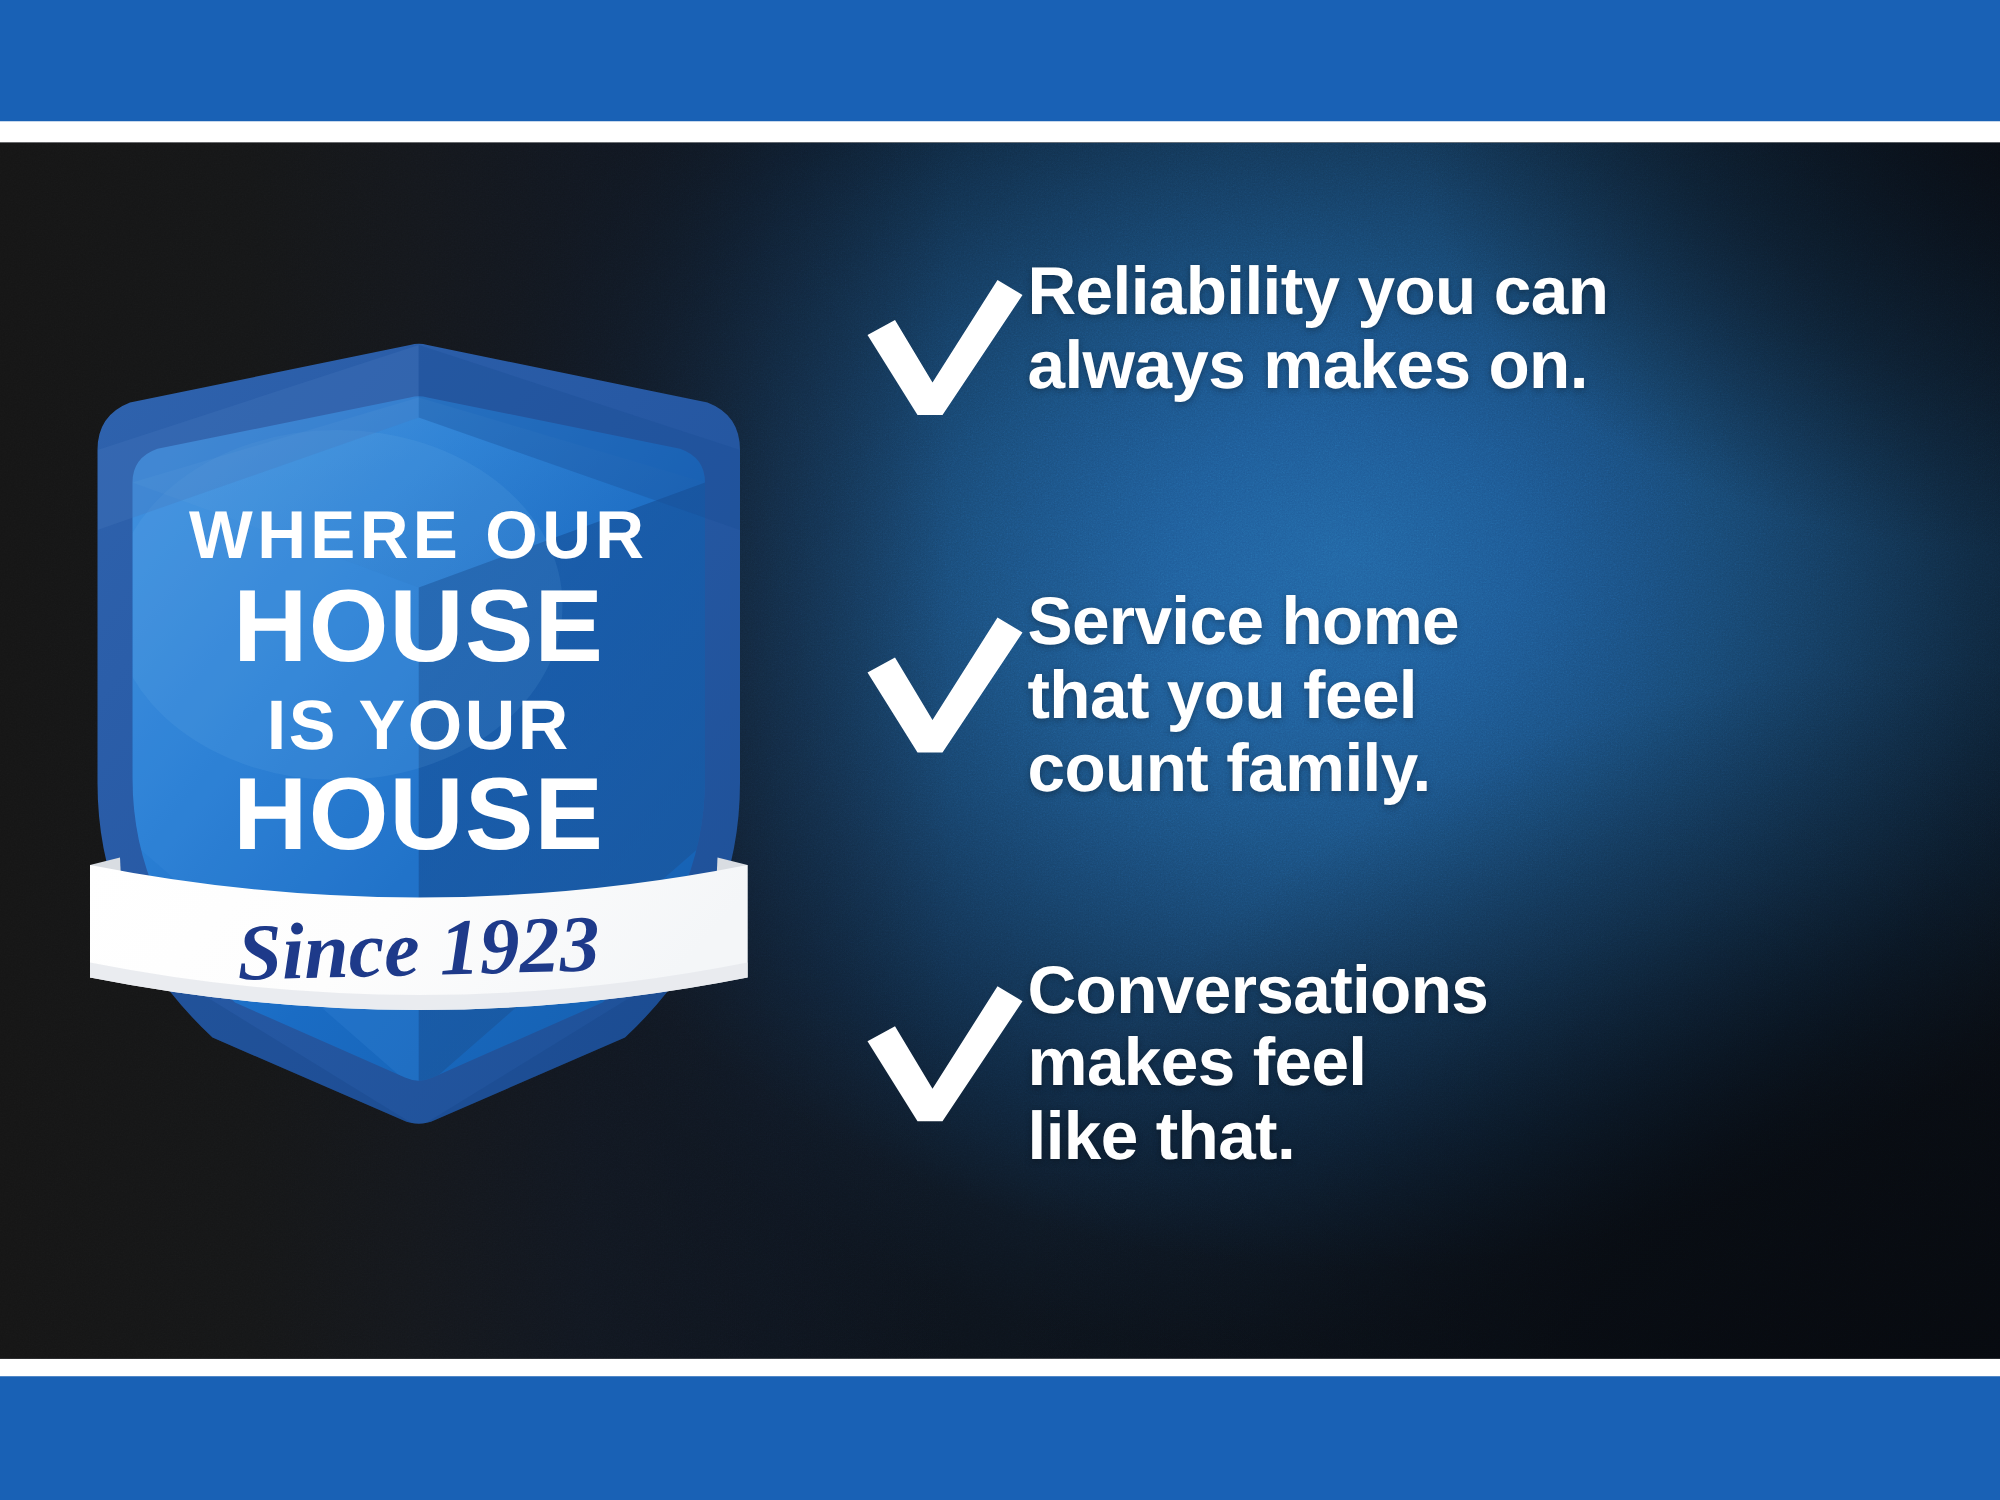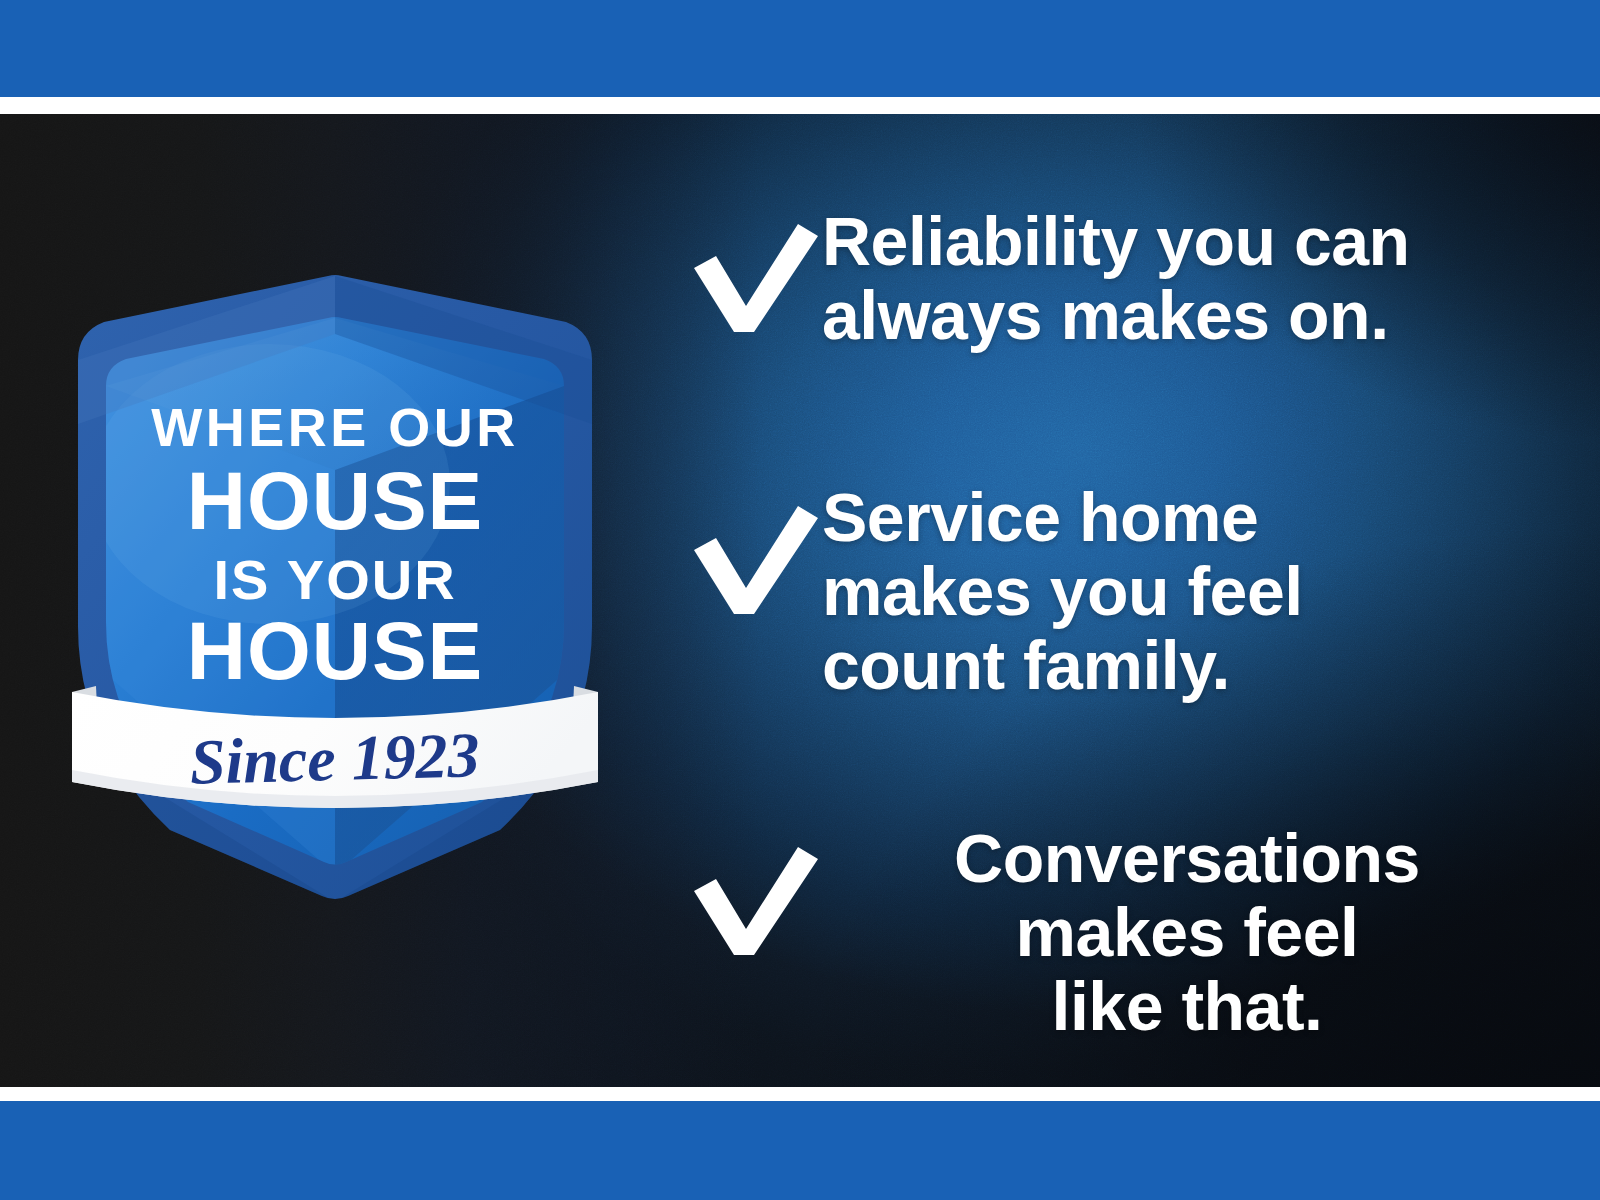--- a/index.html
+++ b/index.html
@@ -130,36 +130,36 @@
     width: 880px;
     z-index: 25;
   }
   .check-row {
     position: relative;
     display: flex;
     align-items: flex-start;
   }
   .check-row.r1 { margin-top: 0px; }
   .check-row.r2 { margin-top: 128px; }
-  .check-row.r3 { margin-top: 118px; text-align: center; }
+  .check-row.r3 { margin-top: 118px; }
 
   .check-icon {
     flex: 0 0 auto;
     width: 150px;
     padding-top: 16px;
   }
   .check-row.r2 .check-icon { padding-top: 22px; }
   .check-row.r3 .check-icon { padding-top: 22px; }
 
   .check-text {
     flex: 1 1 auto;
     color: #ffffff;
     font-family: "Liberation Sans", sans-serif;
     font-weight: bold;
-    font-size: 68px;
+    font-size: 54px;
     line-height: 1.09;
     letter-spacing: -0.5px;
     text-shadow: 0 2px 6px rgba(0,0,0,0.30);
   }
   .check-text .ln { display: block; white-space: nowrap; }
 </style>
 </head>
 <body>
 
 <div id="poster">
@@ -349,21 +349,21 @@
                      L 74 86
                      L 126 4
                      L 146 16
                      L 82 112
                      L 62 112
                      Z" fill="#ffffff"></path>
           </svg>
         </div>
         <div class="check-text">
           <span class="ln">Service home</span>
-          <span class="ln">makes you feel</span>
+          <span class="ln">that you feel</span>
           <span class="ln">count family.</span>
         </div>
       </div>
 
       <div class="check-row r3">
         <div class="check-icon">
           <svg width="150" height="115" viewBox="0 0 150 115" xmlns="http://www.w3.org/2000/svg">
             <path d="M 22 48
                      L 44 36
                      L 74 86

